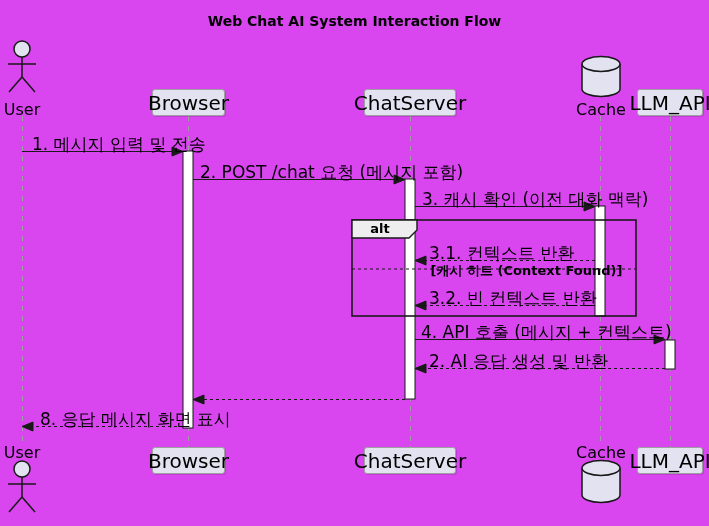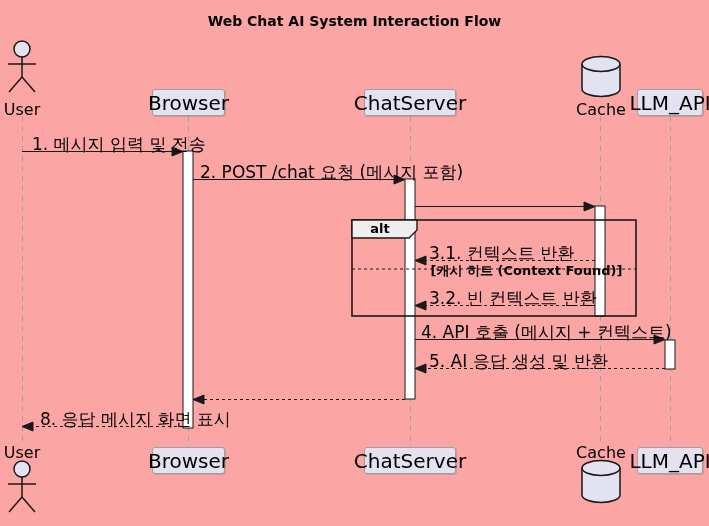--- a/index.html
+++ b/index.html
@@ -2,21 +2,21 @@
 <html><head>
 <meta charset="utf-8">
 <style>
   * { margin: 0; padding: 0; box-sizing: border-box; }
   html, body { background: #ffffff; }
   body { font-family: "DejaVu Sans", "Liberation Sans", sans-serif; }
   .diagram {
     position: relative;
     width: 709px;
     height: 526px;
-    background: #fca5a5;
+    background: #d946ef;
     overflow: hidden;
   }
   .layer { position: absolute; left: 0; top: 0; }
   .abs { position: absolute; }
   .title {
     left: 0; top: 13px; width: 709px;
     text-align: center;
     font-size: 14px; font-weight: bold; color: #000;
   }
   .pbox {
@@ -128,24 +128,25 @@
   <div class="abs title">Web Chat AI System Interaction Flow</div>
 
   <div class="abs plabel" style="left:2px; top:100px; width:40px;">User</div>
   <div class="abs pbox" style="left:152px; top:89px; width:73px; height:27px;">Browser</div>
   <div class="abs pbox" style="left:364px; top:89px; width:92px; height:27px;">ChatServer</div>
   <div class="abs plabel" style="left:576px; top:100px; width:50px;">Cache</div>
   <div class="abs pbox" style="left:637px; top:89px; width:66px; height:27px;">LLM_API</div>
 
   <div class="abs msg" style="left:32px;  top:133px;">1. 메시지 입력 및 전송</div>
   <div class="abs msg" style="left:200px; top:161px;">2. POST /chat 요청 (메시지 포함)</div>
+  <div class="abs msg" style="left:422px; top:188px;">3. 캐시 확인 (이전 대화 맥락)</div>
   <div class="abs msg" style="left:429px; top:242px;">3.1. 컨텍스트 반환</div>
   <div class="abs msg" style="left:429px; top:287px;">3.2. 빈 컨텍스트 반환</div>
   <div class="abs msg" style="left:421px; top:321px;">4. API 호출 (메시지 + 컨텍스트)</div>
-  <div class="abs msg" style="left:429px; top:350px;">5. AI 응답 생성 및 반환</div>
+  <div class="abs msg" style="left:429px; top:350px;">2. AI 응답 생성 및 반환</div>
   <div class="abs msg" style="left:40px;  top:408px;">8. 응답 메시지 화면 표시</div>
 
   <div class="abs op-label" style="left:352px; top:221px; width:56px;">alt</div>
   <div class="abs guard" style="left:419px; top:222px; width:215px; text-align:center;">[캐시 히트 (Context Found)]</div>
 
   <div class="abs plabel" style="left:2px; top:443px; width:40px;">User</div>
   <div class="abs pbox" style="left:152px; top:447px; width:73px; height:27px;">Browser</div>
   <div class="abs pbox" style="left:364px; top:447px; width:92px; height:27px;">ChatServer</div>
   <div class="abs plabel" style="left:576px; top:443px; width:50px;">Cache</div>
   <div class="abs pbox" style="left:637px; top:447px; width:66px; height:27px;">LLM_API</div>

